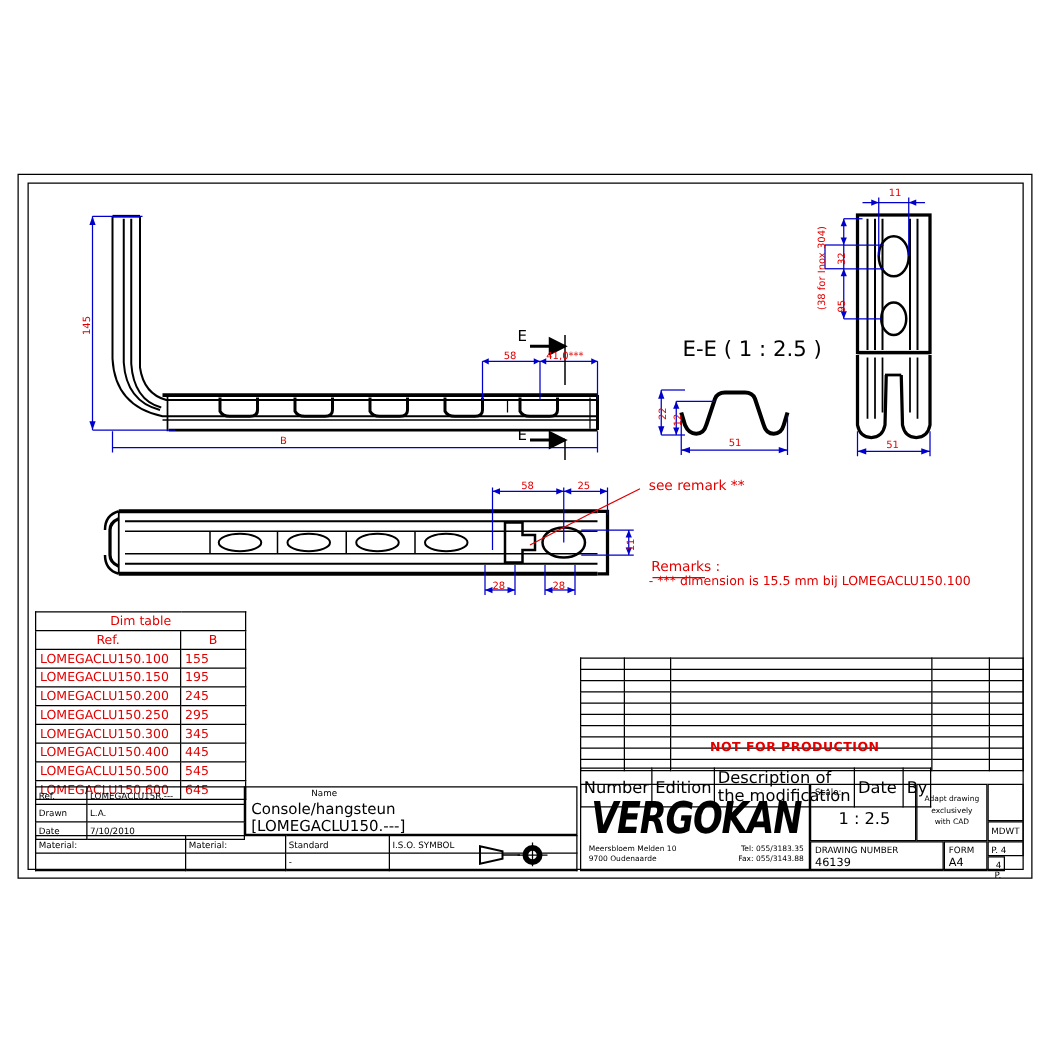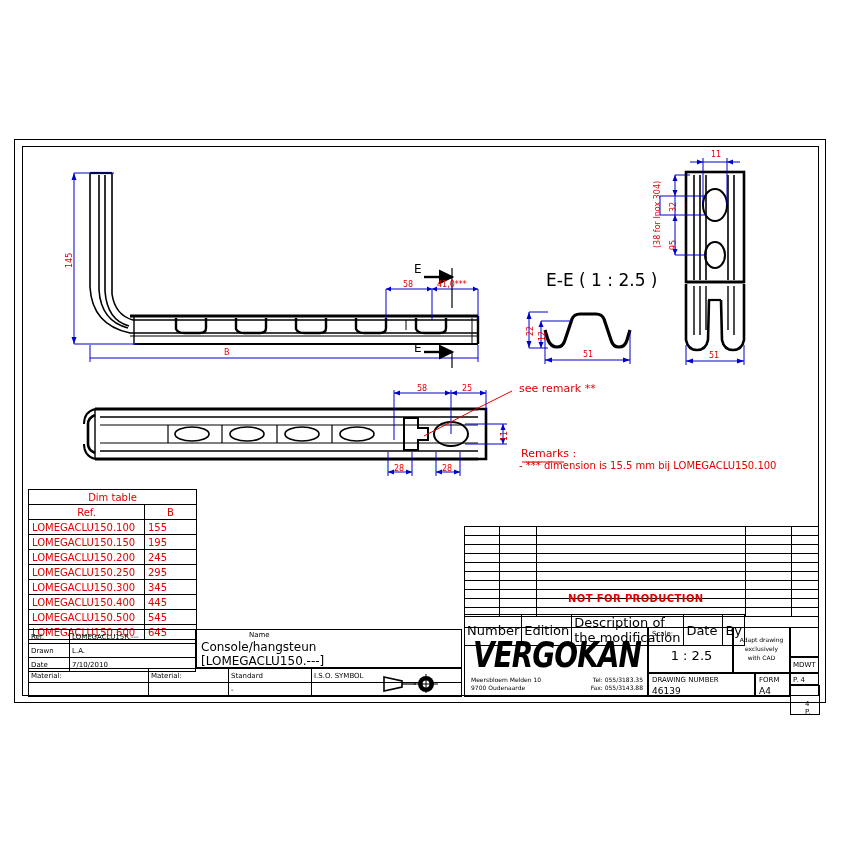--- a/index.html
+++ b/index.html
@@ -247,21 +247,21 @@
     font-size: 7px;
     padding: 2px;
   }
   .right-col-d {
     position: absolute;
     left: 326px; top: 58px;
     width: 14px; height: 12px;
     border: 1px solid #000;
     box-sizing: border-box;
     font-size: 7px;
-    padding: 14px;
+    padding: 2px;
     text-align: right;
   }
 
   .iso-sym {
     position: absolute;
     left: 382px;
     top: 673px;
   }
 </style>
 </head>

